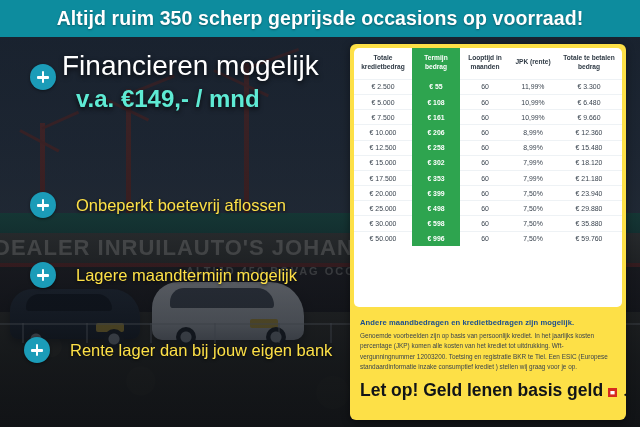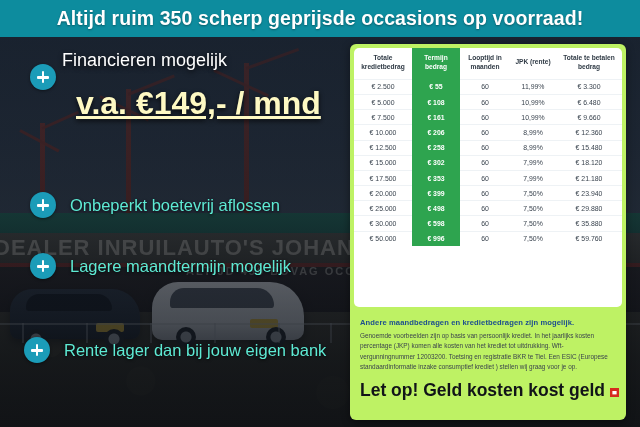--- a/index.html
+++ b/index.html
@@ -65,34 +65,34 @@
        text-shadow:0 1px 2px rgba(0,0,0,.35);white-space:nowrap;}
 
   
   .bullets{position:absolute;left:0;top:37px;width:352px;height:390px;}
   .row{position:absolute;display:flex;align-items:center;}
   .badge{width:26px;height:26px;border-radius:50%;background:#1b9cb8;position:relative;
        flex:0 0 26px;box-shadow:0 1px 3px rgba(0,0,0,.45);}
   .badge:before,.badge:after{content:"";position:absolute;background:#fff;border-radius:1px;}
   .badge:before{left:7px;top:12px;width:12px;height:2.6px;}
   .badge:after{left:11.7px;top:7px;width:2.6px;height:12px;}
-  .btxt{color:#5eead4;font-size:16.5px;margin-left:14px;white-space:nowrap;
+  .btxt{color:#fde047;font-size:16.5px;margin-left:20px;white-space:nowrap;
        text-shadow:0 1px 3px rgba(0,0,0,.75);}
-  .hero1{position:absolute;left:62px;top:13px;color:#fff;font-size:18px;white-space:nowrap;
+  .hero1{position:absolute;left:62px;top:13px;color:#fff;font-size:28px;white-space:nowrap;
        text-shadow:0 2px 5px rgba(0,0,0,.8);}
-  .hero2{position:absolute;left:76px;top:48px;color:#fef9c3;font-size:32px;font-weight:bold;
-       white-space:nowrap;text-shadow:0 2px 5px rgba(0,0,0,.8);text-decoration:underline;}
+  .hero2{position:absolute;left:76px;top:48px;color:#5eead4;font-size:24px;font-weight:bold;
+       white-space:nowrap;text-shadow:0 2px 5px rgba(0,0,0,.8);}
   .b1{left:30px;top:27px;}
   .b2{left:30px;top:155px;}
-  .b3{left:30px;top:216px;}
+  .b3{left:30px;top:225px;}
   .b4{left:24px;top:300px;}
 
   
   .card{position:absolute;left:350px;top:44px;width:276px;height:376px;
-       background:#bef264;border-radius:6px;box-shadow:0 2px 8px rgba(0,0,0,.45);overflow:hidden;}
+       background:#fde047;border-radius:6px;box-shadow:0 2px 8px rgba(0,0,0,.45);overflow:hidden;}
   .tablewrap{position:absolute;left:4px;top:4px;width:268px;height:259px;
        background:#ffffff;border-radius:5px;overflow:hidden;}
   table{border-collapse:collapse;width:268px;table-layout:fixed;}
   th{font-size:6.6px;font-weight:bold;color:#2f3a45;padding:6px 1px 7px;text-align:center;
      line-height:1.35;vertical-align:middle;}
   td{font-size:6.9px;color:#3a444f;padding:3.6px 1px;text-align:center;
      border-top:1px solid #eef2f5;white-space:nowrap;}
   th.hl{background:#2ea44f;color:#ffffff;}
   td.hl{background:#2ea44f;color:#ffffff;font-weight:bold;border-top:1px solid #2ea44f;}
   col.c1{width:58px;} col.c2{width:48px;} col.c3{width:50px;} col.c4{width:46px;} col.c5{width:66px;}
@@ -283,21 +283,21 @@
           </tbody>
       </table>
     </div>
 
     <div class="note">
       <h4>Andere maandbedragen en kredietbedragen zijn mogelijk.</h4>
       <p>Genoemde voorbeelden zijn op basis van persoonlijk krediet. In het jaarlijks kosten percentage (JKP) komen alle kosten van het krediet tot uitdrukking. Wft-vergunningnummer 12003200. Toetsing en registratie BKR te Tiel. Een ESIC (Europese standaardinformatie inzake consumptief krediet ) stellen wij graag voor je op.</p>
     </div>
 
     <div class="warn">
-      <span>Let op! Geld kosten kost geld</span>
+      <span>Let op! Geld lenen basis geld</span>
       <span class="runicon">
         <svg viewBox="0 0 30 20" width="30" height="20" aria-hidden="true">
           <rect x="0" y="7" width="9" height="9" fill="#d62b1f"></rect>
           <rect x="2.4" y="10" width="4.2" height="3.4" fill="#ffffff"></rect>
           <g fill="#111418">
             <circle cx="22.4" cy="3.4" r="2.1"></circle>
             <path d="M21.2 6.1 L24.2 6.1 L25.6 11.4 L23.9 11.9 L22.9 8.6 L22.2 12.2 L20.4 11.6 Z"></path>
             <path d="M24.2 7.2 L28.6 9.6 L27.7 11.2 L23.6 9.1 Z"></path>
             <path d="M22.3 11.6 L24.0 12.4 L21.3 17.9 L19.5 17.0 Z"></path>
             <path d="M20.6 11.0 L22.0 12.3 L17.0 15.2 L16.1 13.6 Z"></path>

